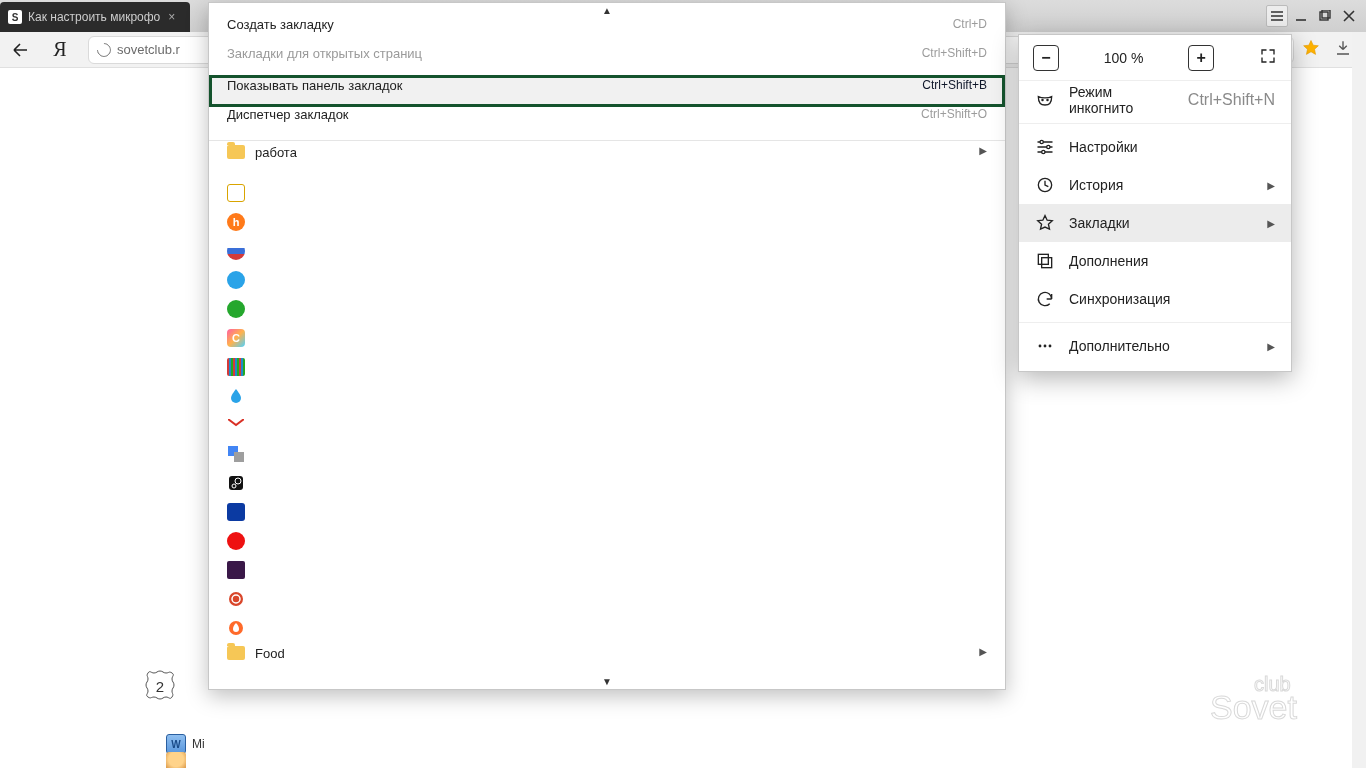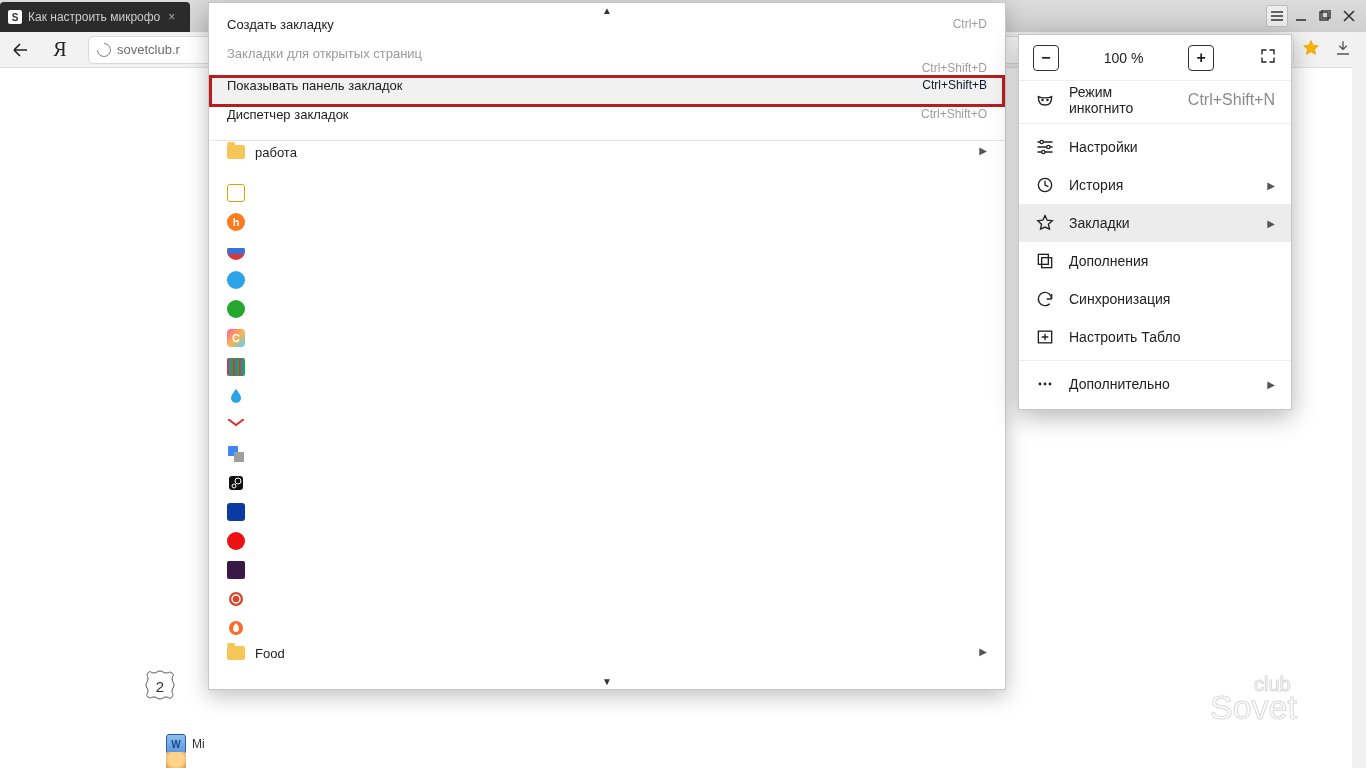--- a/index.html
+++ b/index.html
@@ -22,23 +22,23 @@
   .addr-bar .reload { width:14px; height:14px; border:1.5px solid #888; border-radius:50%; border-left-color:transparent; transform:rotate(45deg);}
   .right-icons { display:flex; align-items:center; padding-right:14px; gap:14px; }
   .star-icon svg { width:18px; height:18px; }
   .dl-icon svg { width:18px; height:18px; }
 
   
   .bm-menu { position:absolute; left:208px; top:2px; width:798px; background:#fff; border:1px solid #c7c7c7; box-shadow:0 6px 20px rgba(0,0,0,.25); z-index:60; }
   .bm-menu .arrow-up { position:absolute; top:2px; left:50%; transform:translateX(-50%); font-size:10px; color:#333;}
   .bm-menu .arrow-dn { position:absolute; bottom:2px; left:50%; transform:translateX(-50%); font-size:10px; color:#333;}
   .bm-item { height:29px; display:flex; align-items:flex-start; padding:0 18px; font-size:13px; color:#222; position:relative; }
-  .bm-item.disabled { color:#9a9a9a;flex-direction:column; }
+  .bm-item.disabled { color:#9a9a9a; }
   .bm-item .shortcut { margin-left:auto; color:#9c9c9c; font-size:12px; }
-  .bm-item.highlighted-outline { border:3px solid #b91c1c; height:32px; padding:0 15px;}
+  .bm-item.highlighted-outline { border:3px solid #14532d; height:32px; padding:0 15px;}
   .bm-item.highlighted-outline .shortcut { color:#0f172a; }
   .bm-item.hov { background:#f1f1f1; }
   .bm-sep { height:1px; background:#e5e5e5; margin:4px 0;}
   .bm-folder-ico { width:18px; height:14px; background:#f6c756; border-radius:2px; margin-right:10px; position:relative;}
   .bm-folder-ico::before{content:"";position:absolute;top:-3px;left:0;width:8px;height:3px;background:#f6c756;border-radius:2px 2px 0 0;}
   .bm-item .sub-arrow { margin-left:auto; color:#555; font-size:10px;}
   .fav-list { padding:4px 0;}
   .fav-row { height:29px; display:flex; align-items:center; padding:0 18px;}
   .fav-dot { width:18px; height:18px; border-radius:3px; display:flex; align-items:center; justify-content:center; font-size:11px; color:#fff; font-weight:bold;}
 
@@ -313,29 +313,20 @@
     <span>Дополнения</span>
   </div>
   <div class="mm-item">
     <span class="ico">
         <svg viewBox="0 0 24 24" width="20" height="20">
           <path d="M20 12a8 8 0 10-2.3 5.6M20 12V6m0 6h-6" fill="none" stroke="#222" stroke-width="1.6"></path>
         </svg>
       </span>
     <span>Синхронизация</span>
   </div>
-  <div class="mm-item">
-    <span class="ico">
-        <svg viewBox="0 0 24 24" width="20" height="20">
-          <rect x="4" y="5" width="16" height="14" fill="none" stroke="#222" stroke-width="1.6"></rect>
-          <path d="M12 8v8M8 12h8" stroke="#222" stroke-width="1.6"></path>
-        </svg>
-      </span>
-    <span>Настроить Табло</span>
-  </div>
   <div class="mm-sep"></div>
   <div class="mm-item">
     <span class="ico">
         <svg viewBox="0 0 24 24" width="20" height="20">
           <circle cx="6" cy="12" r="1.7" fill="#222"></circle>
           <circle cx="12" cy="12" r="1.7" fill="#222"></circle>
           <circle cx="18" cy="12" r="1.7" fill="#222"></circle>
         </svg>
       </span>
     <span>Дополнительно</span>

